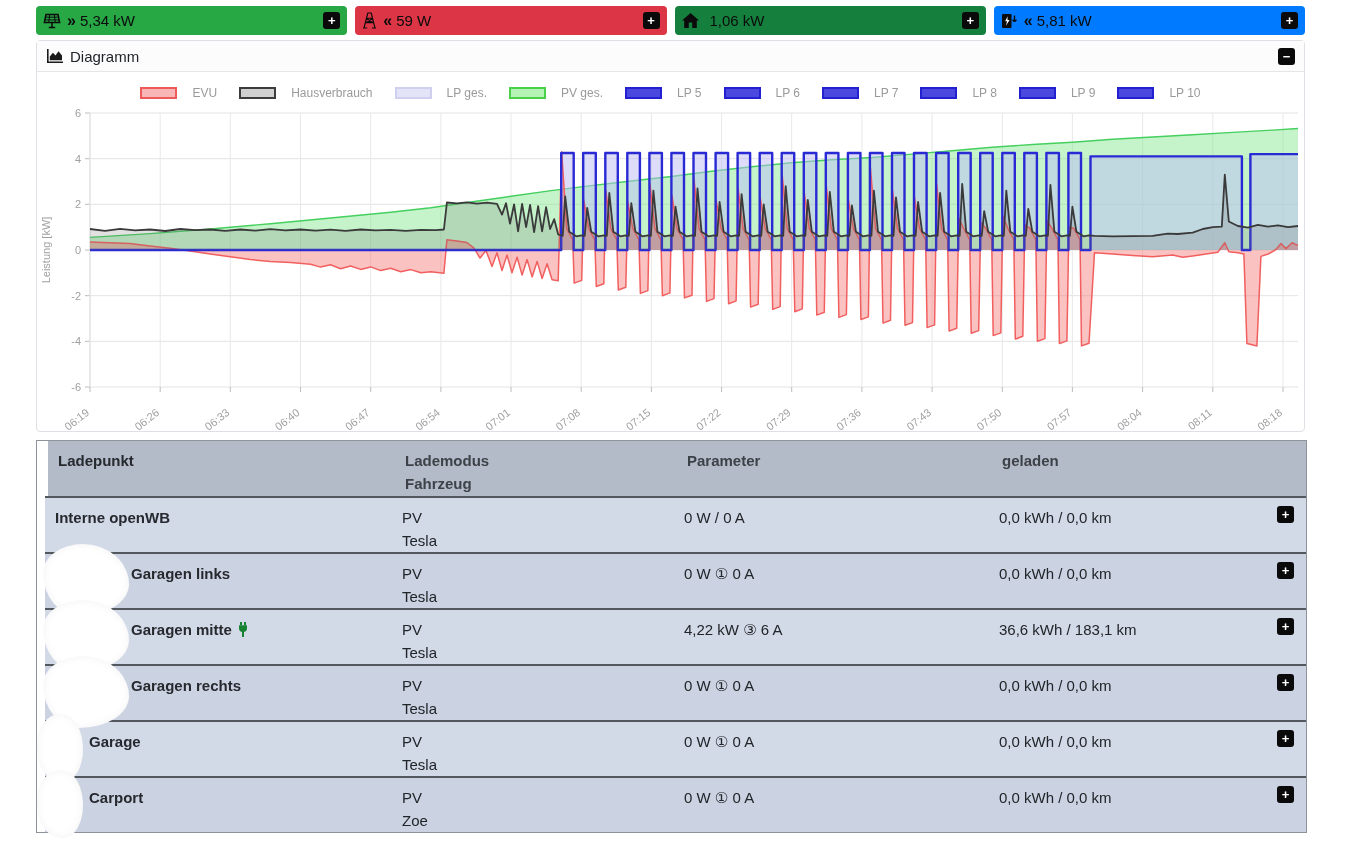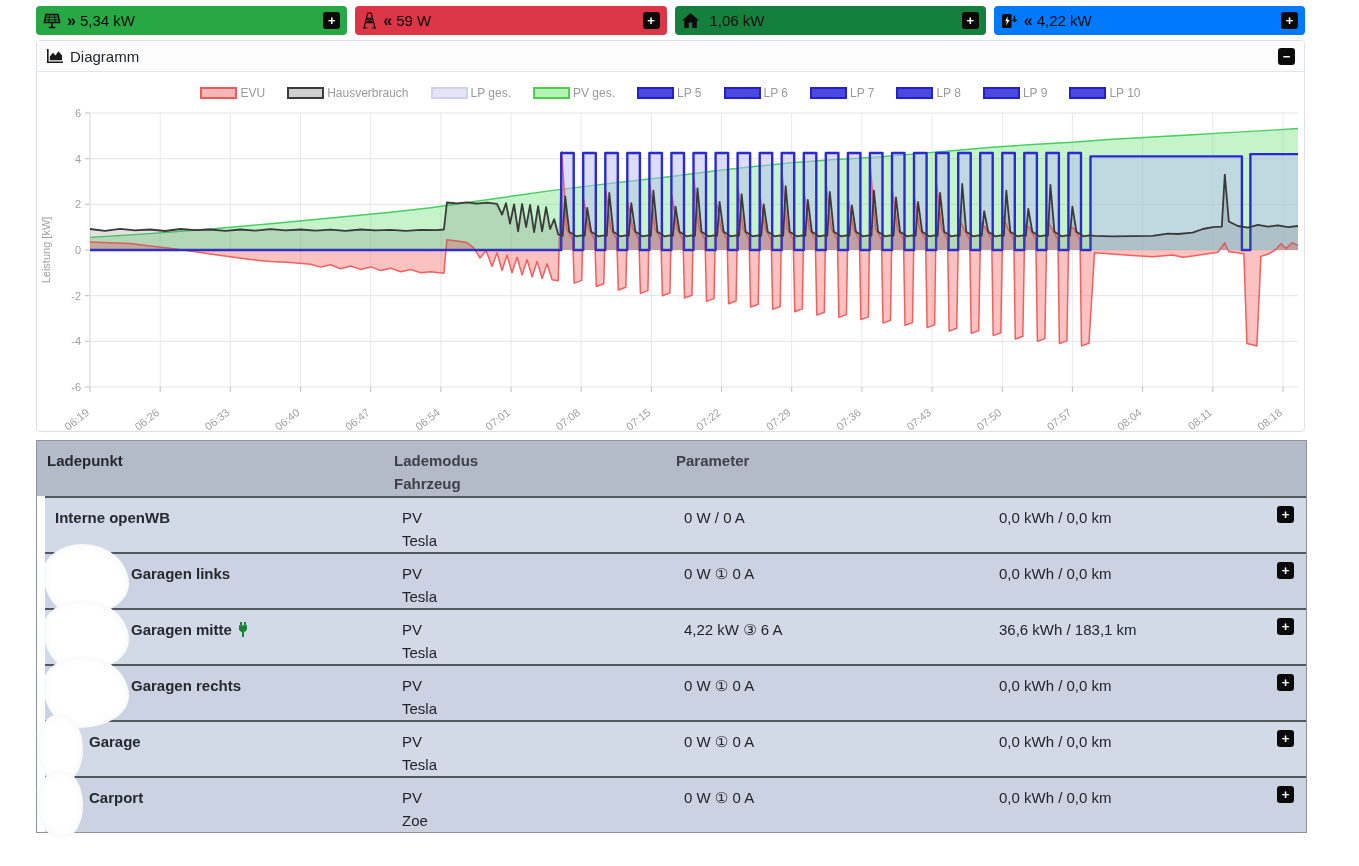--- a/index.html
+++ b/index.html
@@ -20,30 +20,30 @@
            border-radius:3px;display:flex;align-items:center;justify-content:center;
            font-size:13px;font-weight:bold;line-height:1;cursor:pointer;padding:0;flex:none;}
 
   
   .panel{position:absolute;top:40px;left:36px;width:1269px;height:392px;
          border:1px solid #dde0e4;border-radius:4px;background:#fff;box-sizing:border-box;}
   .panel-header{height:30px;display:flex;align-items:center;padding:0 9px;
                 border-bottom:1px solid #e4e7ea;background:#fcfcfd;font-size:15px;}
   .panel-header .ticon{margin-right:7px;}
   .legend{display:flex;justify-content:center;align-items:center;gap:22px;margin-top:12px;height:18px;}
-  .legend-item{display:flex;align-items:center;gap:3px;font-size:12px;color:#9a9a9a;cursor:pointer;}
+  .legend-item{display:flex;align-items:center;gap:15px;font-size:12px;color:#9a9a9a;cursor:pointer;}
   .legend-item .sw{width:37px;height:12px;border:2px solid;box-sizing:border-box;display:inline-block;}
   .chartbox{padding:0 0 0 0;}
   .tick{font-size:11px;fill:#a0a0a0;}
 
   
   .lp-table{position:absolute;top:440px;left:36px;width:1271px;box-sizing:border-box;
             border:1px solid #8d929b;font-size:15px;}
   .trow,.thead{display:grid;grid-template-columns:357px 282px 315px 1fr 46px;position:relative;}
-  .thead{height:55px;background:#b4bbc8;color:#3d4248;font-weight:bold;}
+  .thead{height:55px;background:#b4bbc8;color:#3d4248;font-weight:bold;margin-left:11px;}
   .trow{height:54px;border-top:2px solid #53575e;margin-left:8px;}
   .trow:nth-child(odd){background:#cbd3e2;}
   .trow:nth-child(even){background:#d2d9e7;}
   .tc{padding-top:8px;line-height:24px;position:relative;}
   .c1{padding-left:10px;font-weight:bold;color:#26292e;white-space:nowrap;}
   .indent-lg .c1{padding-left:86px;}
   .indent-sm .c1{padding-left:44px;}
   .sub{line-height:22px;}
   .c5{display:flex;justify-content:flex-end;padding:8px 12px 0 0;}
   .blob{position:absolute;background:#fff;z-index:2;
@@ -95,21 +95,21 @@
     </button>
     <button class="tile tile-blue">
       <span class="ticon">
         <svg width="17" height="16" viewBox="0 0 17 16">
             <rect x="1" y="1" width="9.5" height="14" rx="1.2" fill="#0b0b0b"></rect>
             <path d="M6.6 3.2L4.2 8.3h1.9L4.9 12.8l3.7-5.9H6.5z" fill="#fff"></path>
             <path d="M13.5 2.5v6.2m0 0l-2-2m2 2l2-2" stroke="#0b0b0b" stroke-width="1.4" fill="none"></path>
           </svg>
       </span>
       <span class="chev">«</span>
-      <span class="tlabel">4,22 kW</span>
+      <span class="tlabel">5,81 kW</span>
       <span class="plusbox">+</span>
     </button>
   </div>
 
   <div class="panel">
     <div class="panel-header">
       <span class="ticon">
         <svg width="17" height="15" viewBox="0 0 17 15">
             <path d="M1 14V0h1.6v12.4H17V14z" fill="#1a1a1a"></path>
             <path d="M3.8 11.3V7.6l3.1-3.8 2.6 2.7 3-4.2 3.5 4.3v4.7z" fill="#1a1a1a"></path>
@@ -254,20 +254,21 @@
   <div class="lp-table">
     <div class="thead">
       <div class="tc c1">Ladepunkt</div>
       <div class="tc">
         <div>Lademodus</div>
           <div class="sub">Fahrzeug</div>
       </div>
       <div class="tc">
         <div>Parameter</div>
       </div>
+      <div class="tc">geladen</div>
       <div class="tc c5"></div>
     </div>
 
     <div class="trow">
       <div class="tc c1"><span class="rname">Interne openWB</span></div>
       <div class="tc">
           <div>PV</div>
           <div class="sub">Tesla</div>
         </div>
       <div class="tc">0 W / 0 A</div>

